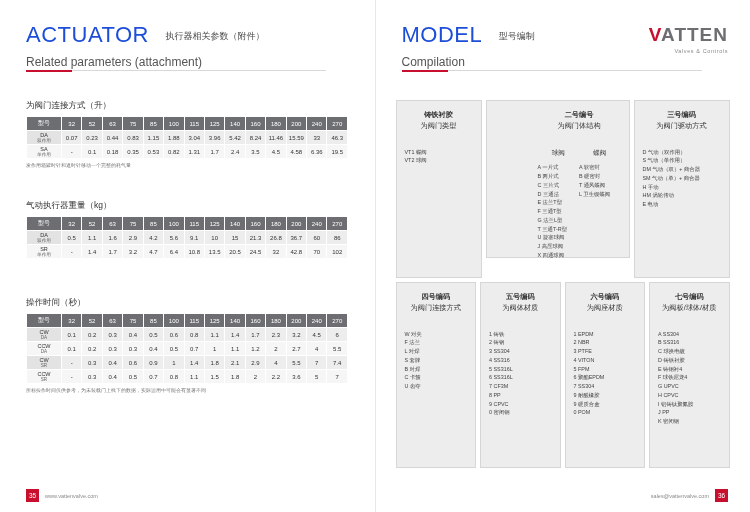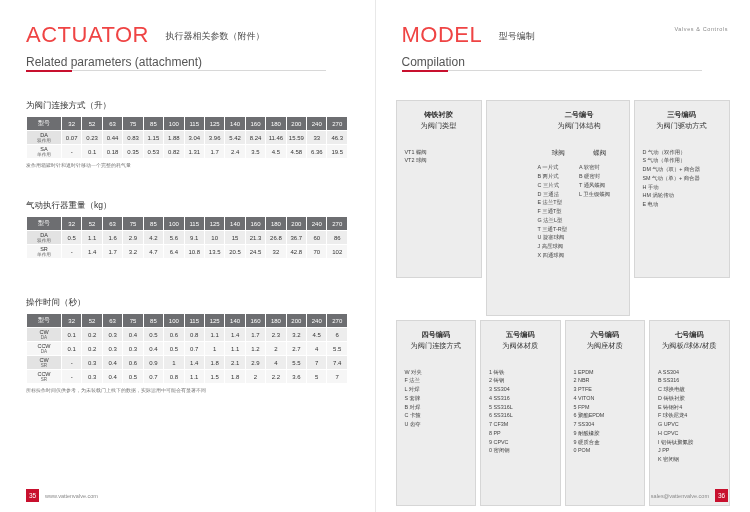--- a/index.html
+++ b/index.html
@@ -8,21 +8,21 @@
     background:#ffffff;
     font-family:"Liberation Sans",sans-serif;
     overflow:hidden;
   }
   .page{position:relative;width:750px;height:512px;display:flex;}
   .leaf{position:relative;width:375px;height:512px;background:#ffffff;}
   .leaf.right{border-left:1px solid #e8e8e8;}
 
   
   .hdr{position:absolute;left:26px;top:22px;right:20px;}
-  .hdr .ttl{font-size:22px;letter-spacing:.5px;color:#ef4444;font-weight:400;display:inline-block;vertical-align:baseline;}
+  .hdr .ttl{font-size:22px;letter-spacing:.5px;color:#1d4ed8;font-weight:400;display:inline-block;vertical-align:baseline;}
   .hdr .ttl-cn{font-size:9px;color:#4a4a4a;display:inline-block;margin-left:12px;vertical-align:baseline;position:relative;top:-3px;}
   .hdr .sub{font-size:12px;color:#555;margin-top:7px;}
   .hdr .rule{position:absolute;left:0;top:48px;width:300px;height:1px;background:#d8d8d8;}
   .hdr .rule-red{position:absolute;left:0;top:48px;width:46px;height:1.6px;background:#c8102e;}
 
   
   .logo{position:absolute;right:22px;top:24px;text-align:right;}
   .logo .word{font-size:19px;font-weight:bold;color:#6d6e71;letter-spacing:1px;}
   .logo .word .v{color:#c8102e;}
   .logo .tag{font-size:5.5px;color:#8a8a8a;letter-spacing:.6px;margin-top:2px;}
@@ -297,36 +297,37 @@
 
     <div class="hdr">
       <span class="ttl">MODEL</span>
       <span class="ttl-cn">型号编制</span>
       <div class="sub">Compilation</div>
       <div class="rule"></div>
       <div class="rule-red"></div>
     </div>
 
     <div class="logo">
+      <div class="word"><span class="v">V</span><span>ATTEN</span></div>
       <div class="tag">Valves &amp; Controls</div>
     </div>
 
     <div class="grid">
       <div class="rowbox" id="rbox1">
           <div class="bx" style="flex: 0 0 86px; height: 178px;">
             <div class="bxh">
               <b>铸铁衬胶</b>
               <span>为阀门类型</span>
             </div>
             <div class="body">
               <div class="code">VT1 蝶阀</div>
               <div class="code">VT2 球阀</div>
             </div>
           </div>
-          <div class="bx" style="flex: 1 1 auto; height: 216px; padding-left: 43px;">
+          <div class="bx" style="flex: 1 1 auto; height: 158px; padding-left: 43px;">
             <div class="bxh">
               <b>二号编号</b>
               <span>为阀门体结构</span>
             </div>
             <div class="body">
               <div class="split">
                 <div>
                   <div class="sec-t">球阀</div>
                   <div class="code">A 一片式</div>
                   <div class="code">B 两片式</div>

